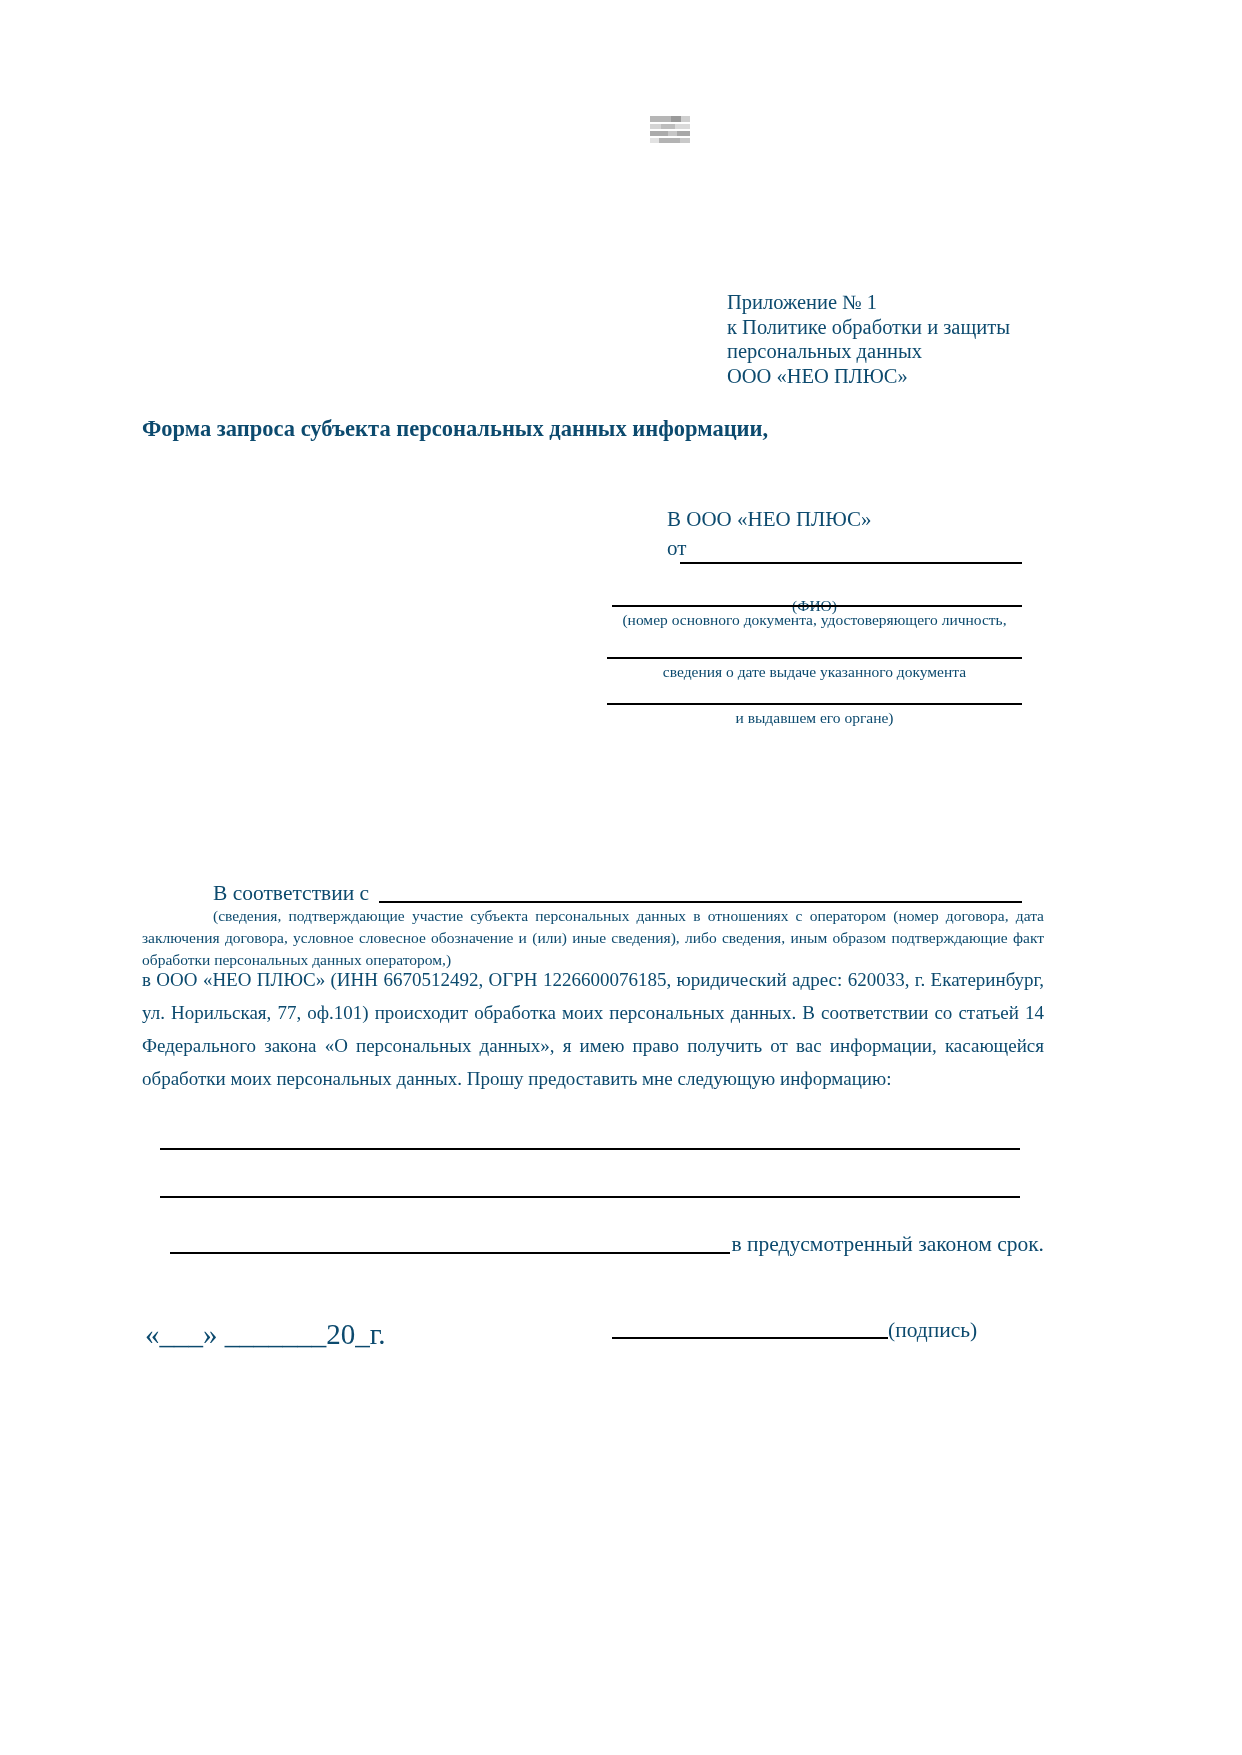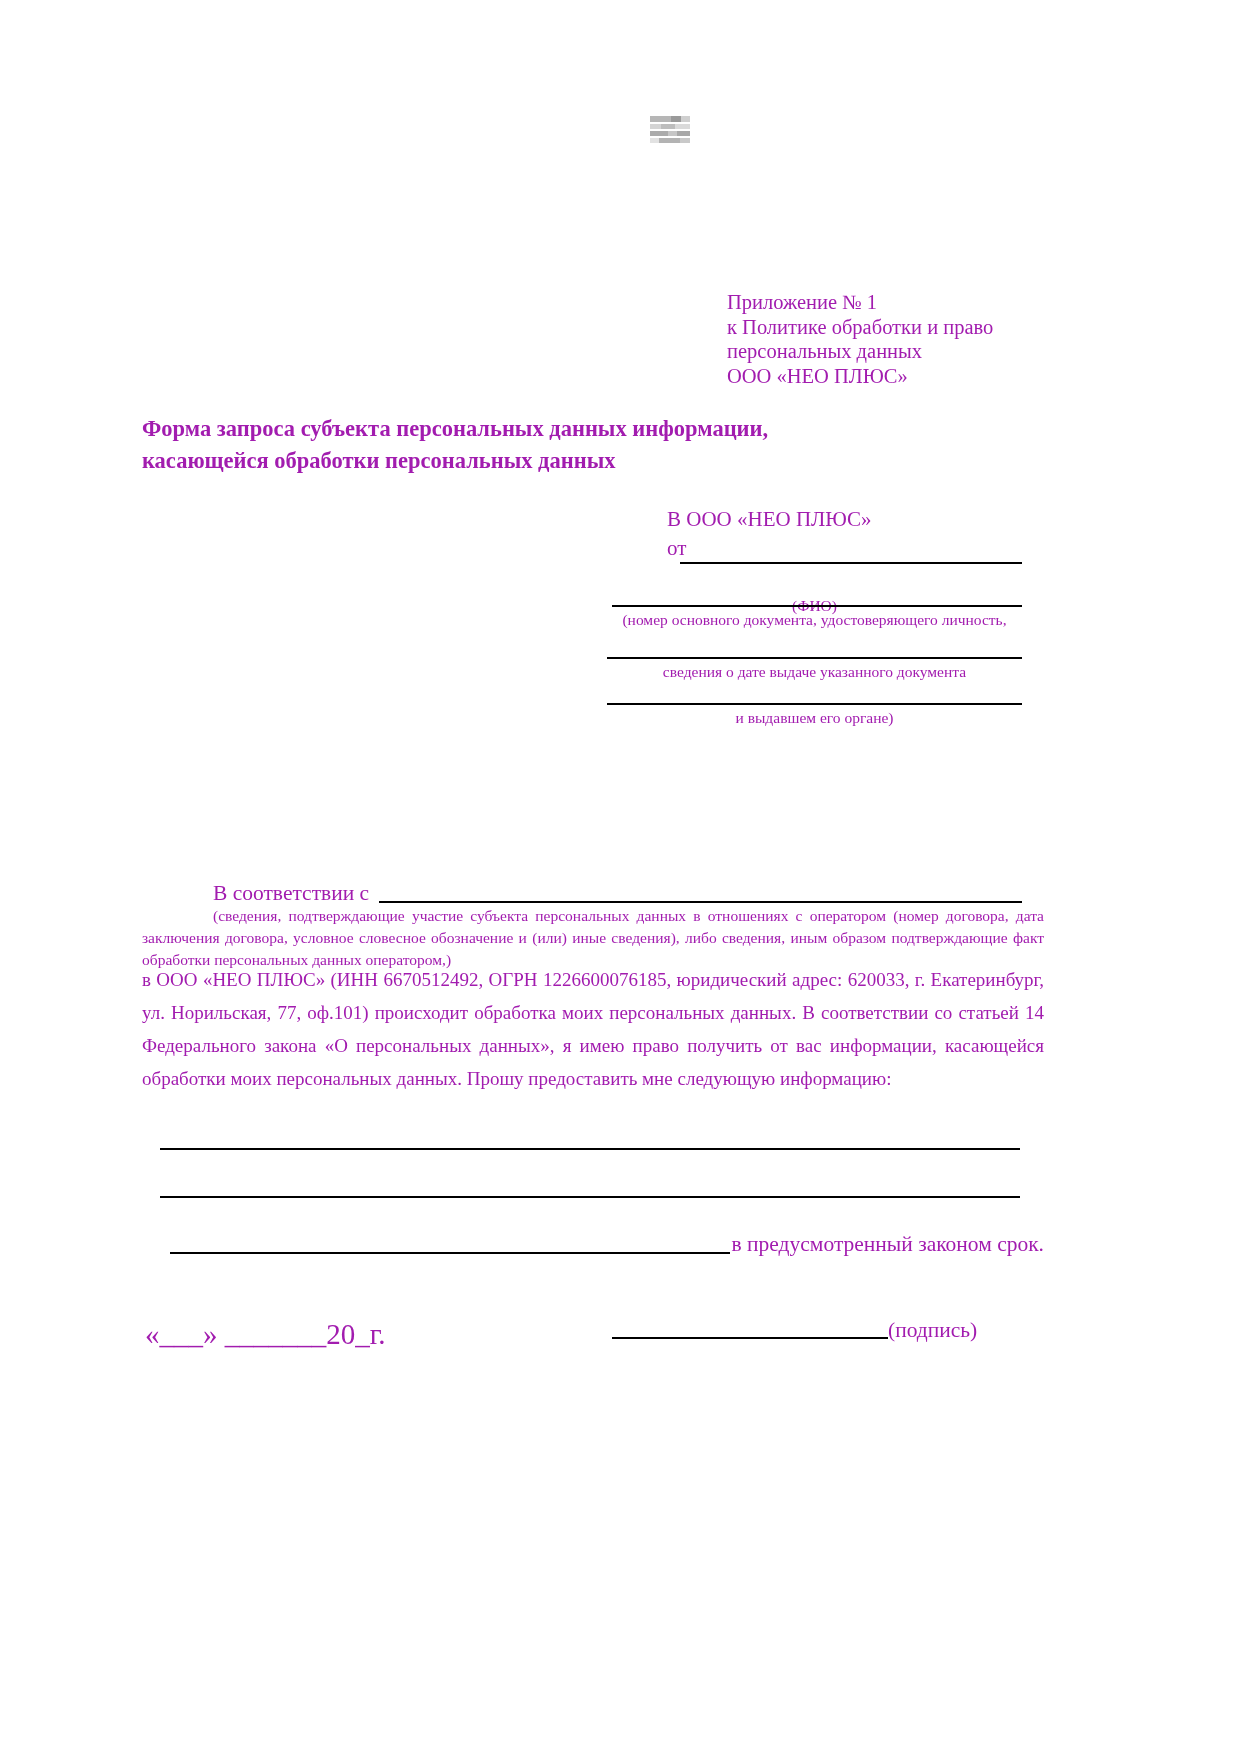--- a/index.html
+++ b/index.html
@@ -1,21 +1,21 @@
 <!DOCTYPE html>
 <html><head>
 <meta charset="utf-8">
 <style>
   * { margin:0; padding:0; box-sizing:border-box; }
   html,body { background:#ffffff; }
   .page {
     position:relative;
     width:1242px; height:1755px;
     background:#ffffff;
-    color:#a21caf;
+    color:#0c4a6e;
     font-family:"Liberation Serif","DejaVu Serif",serif;
     overflow:hidden;
   }
   
   .logo-mark{
     position:absolute; left:650px; top:116px; width:40px; height:30px;
     background:
       linear-gradient(90deg,#b6b6b6 0 52%,#9a9a9a 52% 78%,#cfcfcf 78% 100%) 0 0/100% 6px no-repeat,
       linear-gradient(90deg,#d4d4d4 0 28%,#bdbdbd 28% 62%,#dadada 62% 100%) 0 8px/100% 5px no-repeat,
       linear-gradient(90deg,#ababab 0 44%,#c6c6c6 44% 68%,#a8a8a8 68% 100%) 0 15px/100% 5px no-repeat,
@@ -90,28 +90,27 @@
 </style>
 </head>
 <body>
 
 <div class="page">
 
   <div class="logo-mark"></div>
 
   <div class="appendix">
     <div>Приложение № 1</div>
-    <div>к Политике обработки и право</div>
+    <div>к Политике обработки и защиты</div>
     <div>персональных данных</div>
     <div>ООО «НЕО ПЛЮС»</div>
   </div>
 
   <div class="title">
     <div>Форма запроса субъекта персональных данных информации,</div>
-    <div>касающейся обработки персональных данных</div>
   </div>
 
   <div class="addressee">
     <div>В ООО «НЕО ПЛЮС»</div>
     <div>от</div>
   </div>
 
   <div class="rule f1-line"></div>
   <div class="field-cap f1-cap">(ФИО)</div>
 

